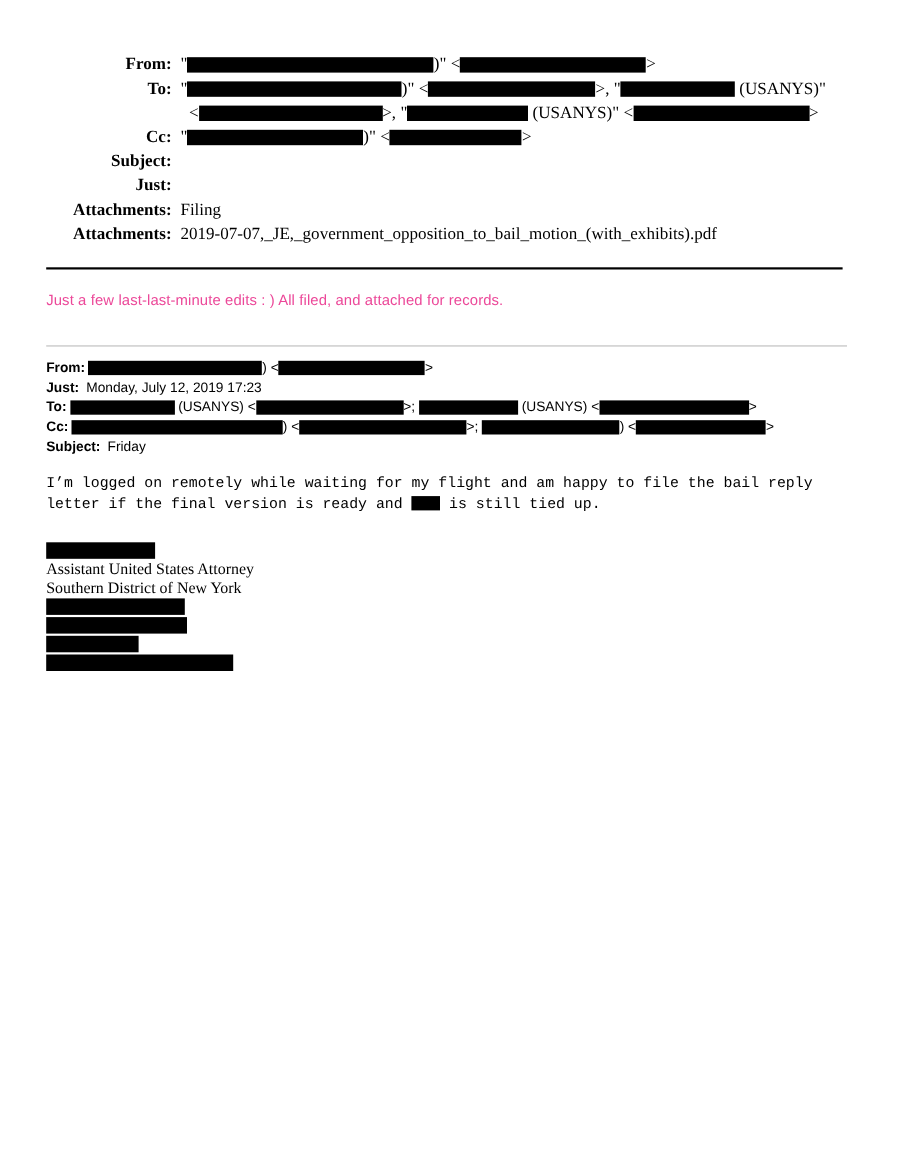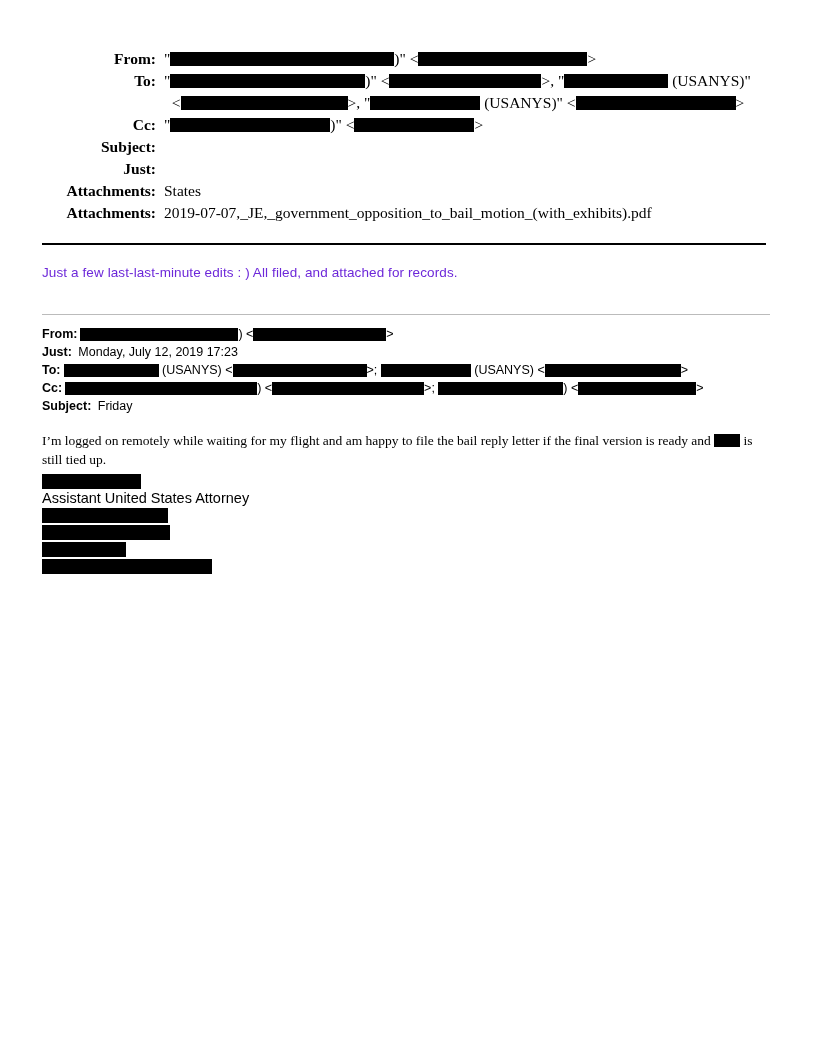--- a/index.html
+++ b/index.html
@@ -89,21 +89,21 @@
     background: #bbb;
   }
 
   
   .note {
     position: absolute;
     left: 42px;
     top: 265px;
     font-family: "Liberation Sans", sans-serif;
     font-size: 13.5px;
-    color: #6d28d9;
+    color: #ec4899;
     letter-spacing: 0.1px;
   }
 
   
   .quoted {
     position: absolute;
     left: 42px;
     top: 325px;
     width: 730px;
     font-family: "Liberation Sans", sans-serif;
@@ -126,32 +126,32 @@
     flex-wrap: nowrap;
   }
   .q-val .txt { white-space: pre; }
 
   
   .bodytext {
     position: absolute;
     left: 42px;
     top: 431px;
     width: 730px;
-    font-family: Liberation Serif, serif;
+    font-family: Liberation Mono, monospace;
     font-size: 13.5px;
     line-height: 19px;
   }
   .bodytext p { margin: 0 0 0 0; }
 
   .sig {
     position: absolute;
     left: 42px;
-    top: 473px;
+    top: 493px;
     width: 400px;
-    font-family: Liberation Sans, sans-serif;
+    font-family: Liberation Serif, serif;
     font-size: 14.5px;
     line-height: 17px;
   }
   .sig .line { display: block; height: 17px; }
   .sig .rd { vertical-align: -3px; }
 </style>
 </head>
 <body>
 
 <div class="page">
@@ -203,21 +203,21 @@
       </div>
       <div class="hdr-row">
         <div class="hdr-label">Subject:</div>
       </div>
       <div class="hdr-row">
         <div class="hdr-label">Just:</div>
       </div>
       <div class="hdr-row">
         <div class="hdr-label">Attachments:</div>
         <div class="hdr-value">
-          <span class="txt">States</span>
+          <span class="txt">Filing</span>
         </div>
       </div>
       <div class="hdr-row">
         <div class="hdr-label">Attachments:</div>
         <div class="hdr-value">
           <span class="txt">2019-07-07,_JE,_government_opposition_to_bail_motion_(with_exhibits).pdf</span>
         </div>
       </div>
     </div>
 
@@ -280,19 +280,20 @@
   <div class="bodytext">
     <p>
       <span>I’m logged on remotely while waiting for my flight and am happy to file the bail reply letter if the final version is ready and</span>
       <span class="rd" id="body-rd" style="width: 26px;"></span><span> is still tied up.</span>
     </p>
   </div>
 
   <div class="sig">
     <span class="line"><span class="rd" id="sig-name" style="height: 15px; width: 99px;"></span></span>
     <span class="line">Assistant United States Attorney</span>
+    <span class="line">Southern District of New York</span>
     <span class="line"><span class="rd" id="sig-c0" style="height: 15px; width: 126px;"></span></span>
     <span class="line"><span class="rd" id="sig-c1" style="height: 15px; width: 128px;"></span></span>
     <span class="line"><span class="rd" id="sig-c2" style="height: 15px; width: 84px;"></span></span>
     <span class="line"><span class="rd" id="sig-c3" style="height: 15px; width: 170px;"></span></span>
   </div>
 
 </div>
 
 </body></html>

